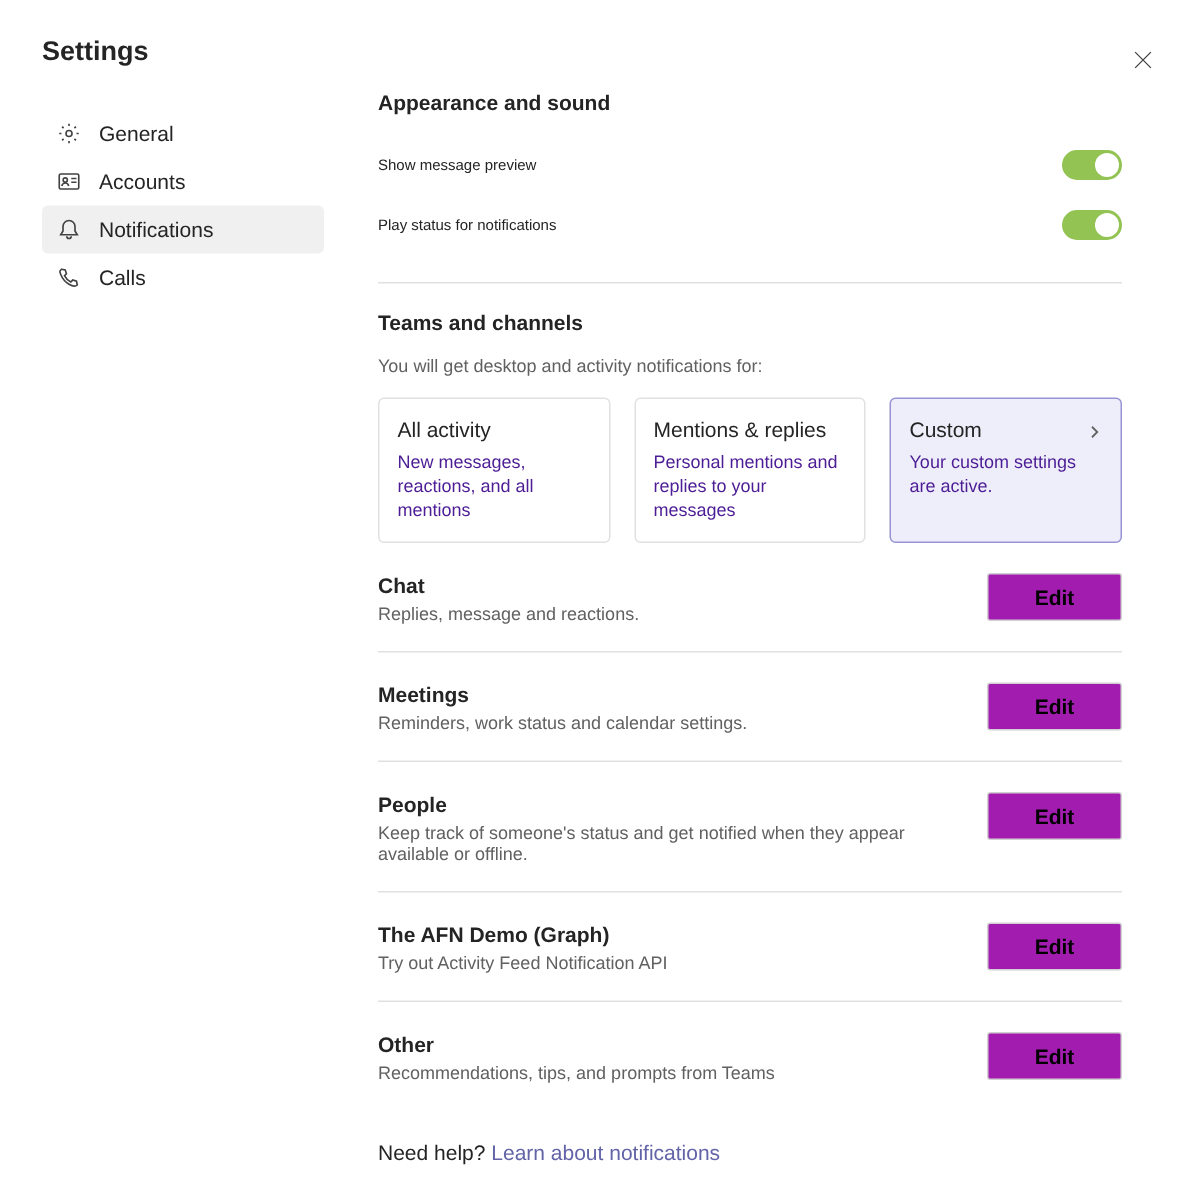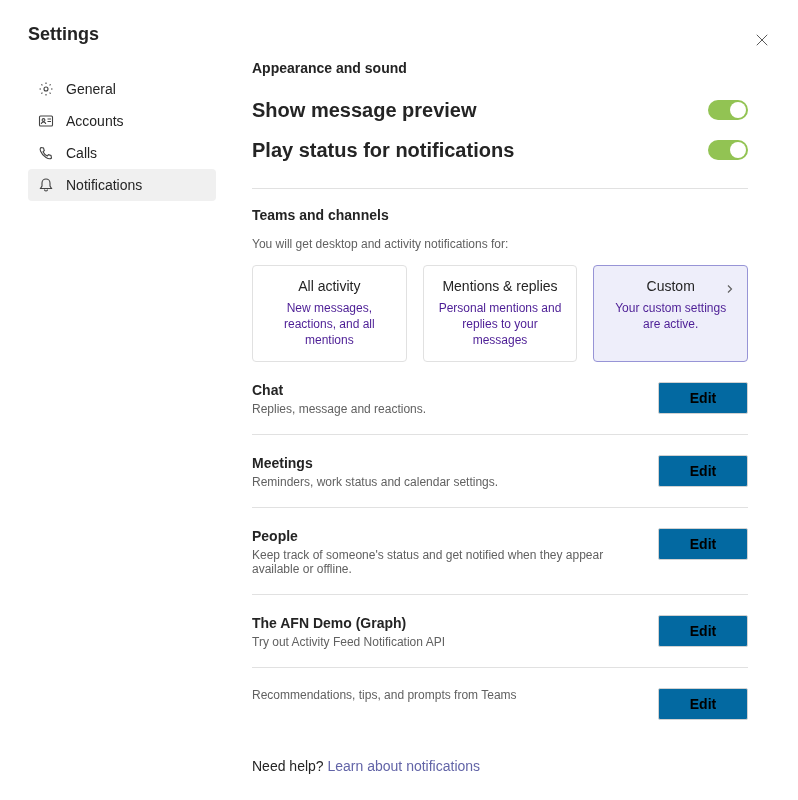--- a/index.html
+++ b/index.html
@@ -58,41 +58,40 @@
     .section-title {
       font-size: 14px;
       font-weight: 700;
       margin-bottom: 14px;
     }
     .toggle-row {
       display: flex;
       justify-content: space-between;
       align-items: center;
       height: 40px;
-      font-size: 20px;
-      font-weight: bold;
+      font-size: 10px;
     }
     .toggle {
       width: 40px; height: 20px;
       background: #92c353;
       border-radius: 10px;
       position: relative;
       cursor: pointer;
     }
     .toggle::after {
       content:"";
       position:absolute;
       right:2px; top:2px;
       width:16px; height:16px;
       background:#fff;
       border-radius:50%;
     }
     .divider { border:none; border-top:1px solid #e1e1e1; margin: 18px 0; }
     .subtext { font-size: 12px; color:#616161; margin-top:4px; }
-    .card-row { display:flex; gap:16px; margin-top:14px;text-align:center; }
+    .card-row { display:flex; gap:16px; margin-top:14px; }
     .card {
       flex:1;
       border:1px solid #e1e1e1;
       border-radius:4px;
       padding:12px 12px;
       cursor:pointer;
       position:relative;
     }
     .card.selected {
       background:#eeeefa;
@@ -112,21 +111,21 @@
       padding: 2px 0 18px 0;
       border-bottom:1px solid #e1e1e1;
       margin-top:18px;
     }
     .setting-row .left { flex:1; padding-right:24px; }
     .setting-row .row-title { font-size:14px; font-weight:700; margin-bottom:4px; }
     .setting-row .row-desc { font-size:12px; color:#616161; }
     .edit-btn {
       width:90px; height:32px;
       border:1px solid #d1d1d1;
-      background:#0369a1;
+      background:#a21caf;
       border-radius:2px;
       font-size:14px;
       font-weight:600;
       cursor:pointer;
       font-family:inherit;
     }
     .help-row {
       margin-top:20px;
       font-size:14px;
     }
@@ -160,36 +159,36 @@
         <svg viewBox="0 0 16 16" fill="none" stroke="currentColor" stroke-width="1.1">
             <rect x="1.5" y="3" width="13" height="10" rx="1"></rect>
             <circle cx="5.5" cy="7" r="1.4"></circle>
             <path d="M3.2 11c.3-1.3 1.3-2 2.3-2s2 .7 2.3 2M9.5 6h3.5M9.5 8.5h3.5"></path>
           </svg>
       </span>
       <span>Accounts</span>
     </div>
 
 
+    <div class="nav-item active">
+      <span class="icon">
+        <svg viewBox="0 0 16 16" fill="none" stroke="currentColor" stroke-width="1.1">
+            <path d="M8 2a4 4 0 0 0-4 4v3l-1.5 2.5h11L12 9V6a4 4 0 0 0-4-4zM6.5 12.5a1.5 1.5 0 0 0 3 0"></path>
+          </svg>
+      </span>
+      <span>Notifications</span>
+    </div>
+
     <div class="nav-item">
       <span class="icon">
         <svg viewBox="0 0 16 16" fill="none" stroke="currentColor" stroke-width="1.1">
             <path d="M3 2.5l2.5.5.8 2.5-1.3 1.3a9 9 0 0 0 4.2 4.2l1.3-1.3 2.5.8.5 2.5c-1 1-3 1-5.5-.5S3.5 8.5 2.5 6 2 3.5 3 2.5z"></path>
           </svg>
       </span>
       <span>Calls</span>
-    </div>
-
-    <div class="nav-item active">
-      <span class="icon">
-        <svg viewBox="0 0 16 16" fill="none" stroke="currentColor" stroke-width="1.1">
-            <path d="M8 2a4 4 0 0 0-4 4v3l-1.5 2.5h11L12 9V6a4 4 0 0 0-4-4zM6.5 12.5a1.5 1.5 0 0 0 3 0"></path>
-          </svg>
-      </span>
-      <span>Notifications</span>
     </div>
   </div>
 
   <div class="main">
     <div class="section-title">Appearance and sound</div>
 
     <div class="toggle-row">
       <span>Show message preview</span>
       <div class="toggle"></div>
     </div>
@@ -250,20 +249,21 @@
     <div class="setting-row">
       <div class="left">
         <div class="row-title">The AFN Demo (Graph)</div>
         <div class="row-desc">Try out Activity Feed Notification API</div>
       </div>
       <button class="edit-btn">Edit</button>
     </div>
 
     <div class="setting-row" style="border-bottom:none">
       <div class="left">
+        <div class="row-title">Other</div>
         <div class="row-desc">Recommendations, tips, and prompts from Teams</div>
       </div>
       <button class="edit-btn">Edit</button>
     </div>
 
     <div class="help-row">
       <span>Need help? </span><a>Learn about notifications</a>
     </div>
   </div>
 </div>

